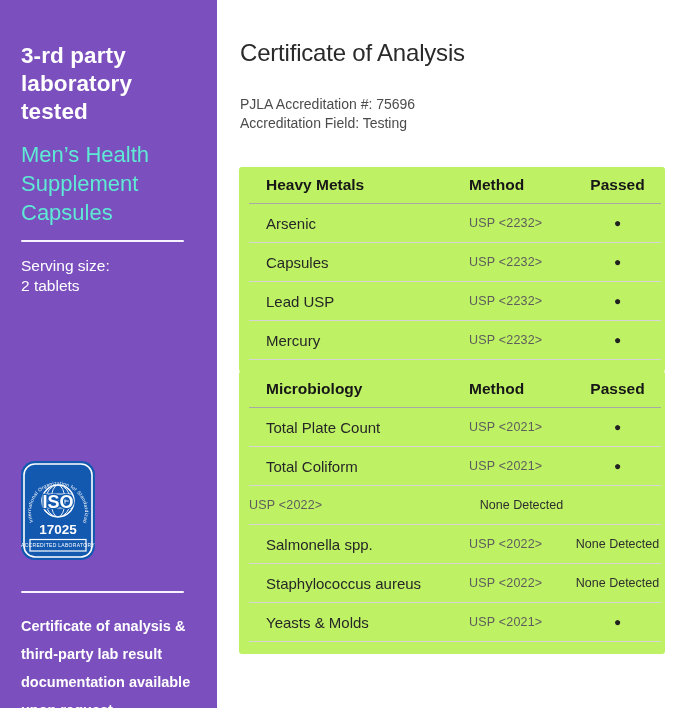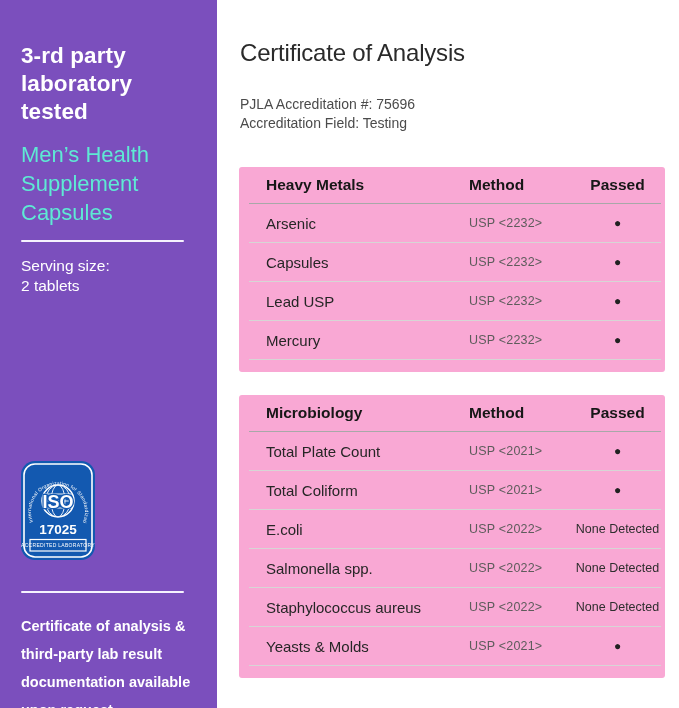--- a/index.html
+++ b/index.html
@@ -50,24 +50,24 @@
     letter-spacing: -0.2px; white-space: nowrap;
   }
   .coa-meta {
     position: absolute; left: 23px; top: 95px;
     color: #4b4b4b; font-size: 14px; line-height: 19px; font-weight: 400;
   }
   .coa-meta span { display: block; }
 
   .panel {
     position: absolute; left: 22px; width: 426px;
-    background: #f9a8d4; border-radius: 3px; padding-bottom: 12px;
+    background: #bef264; border-radius: 3px; padding-bottom: 12px;
   }
   .panel.t1 { top: 167px; }
-  .panel.t2 { top: 395px; }
+  .panel.t2 { top: 371px; }
 
   .trow {
     display: grid; grid-template-columns: 220px 105px 1fr;
     align-items: center;
     margin: 0 4px 0 10px;
     border-bottom: 1px solid #d7d5d5;
     height: 39px;
   }
   .trow.head { height: 37px; border-bottom: 1px solid #a8a8a8; }
   .cell-name  { padding-left: 17px; font-size: 15px; color: #262626; font-weight: 500; white-space: nowrap; }
@@ -170,21 +170,20 @@
         <div class="cell-name">Total Plate Count</div>
         <div class="cell-method">USP &lt;2021&gt;</div>
         <div class="cell-passed dot-cell">●</div>
       </div>
       <div class="trow">
         <div class="cell-name">Total Coliform</div>
         <div class="cell-method">USP &lt;2021&gt;</div>
         <div class="cell-passed dot-cell">●</div>
       </div>
       <div class="trow">
-        <div class="cell-name">E.coli</div>
         <div class="cell-method">USP &lt;2022&gt;</div>
         <div class="cell-passed">None Detected</div>
       </div>
       <div class="trow">
         <div class="cell-name">Salmonella spp.</div>
         <div class="cell-method">USP &lt;2022&gt;</div>
         <div class="cell-passed">None Detected</div>
       </div>
       <div class="trow">
         <div class="cell-name">Staphylococcus aureus</div>

